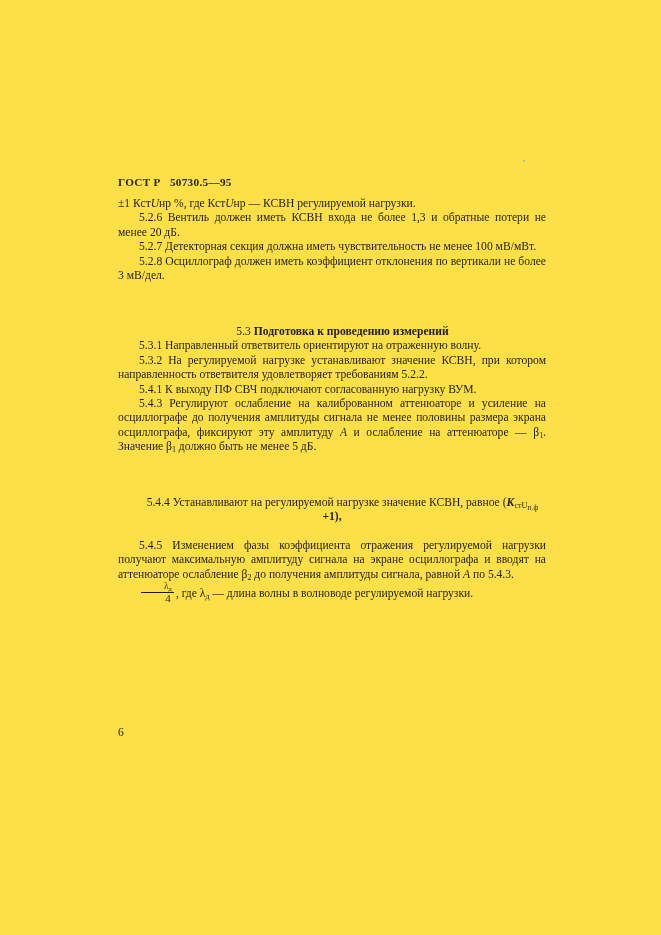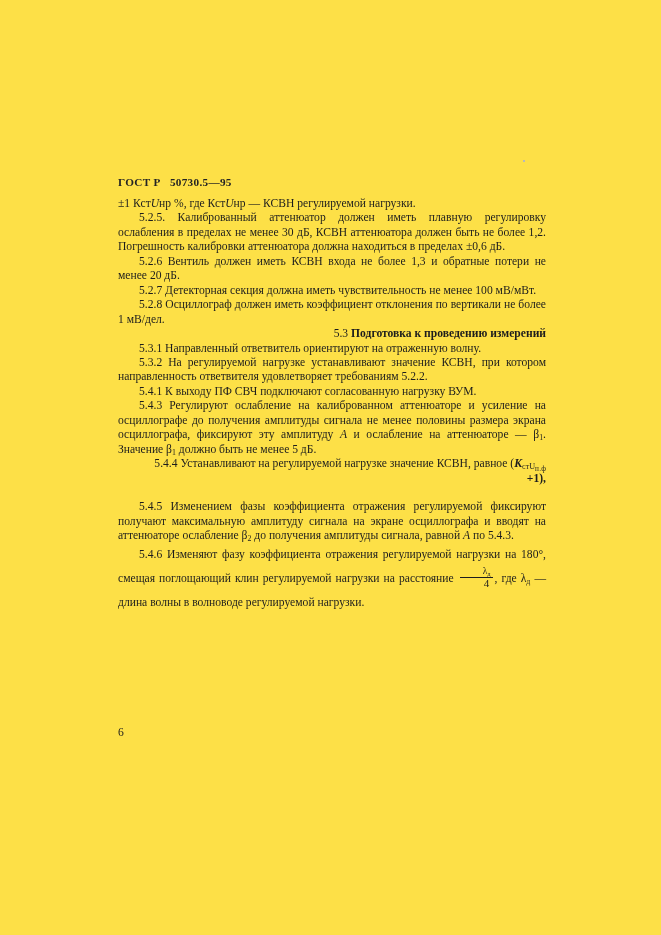--- a/index.html
+++ b/index.html
@@ -54,21 +54,22 @@
     margin: 0;
     text-align: justify;
     text-justify: inter-word;
     -webkit-hyphens: none;
     hyphens: none;
   }
   p.ind {
     text-indent: 21px;
   }
   p.last-left {
-    text-align: right;
+    text-align: center;
+    margin-top: 41px;
   }
   .b { font-weight: bold; }
   .it { font-style: italic; }
   sub {
     font-size: 0.68em;
     line-height: 0;
     vertical-align: -0.28em;
   }
   .var-k {
     font-style: italic;
@@ -127,50 +128,49 @@
 
   <div class="speck"></div>
 
   <div class="header">ГОСТ Р   50730.5—95</div>
 
   <div class="content">
 
     <p><span>±1 Кст</span><span class="it">U</span><span>нр %, где Кст</span><span class="it">U</span><span>нр — КСВН регулируемой нагрузки.</span></p>
 
 
-    <p class="ind">5.2.5. Калиброванный аттенюатор должен иметь плавную регулировку ослабления в пределах не менее 30 дБ, КСВН аттенюатора должен быть не более 1,2. Погрешность калибровки аттенюатора должна находиться в пределах ±0,6 дБ.</p>
 
     <p class="ind">5.2.6 Вентиль должен иметь КСВН входа не более 1,3 и обратные потери не менее 20 дБ.</p>
 
     <p class="ind">5.2.7 Детекторная секция должна иметь чувствительность   не менее 100 мВ/мВт.</p>
 
-    <p class="ind">5.2.8 Осциллограф должен иметь коэффициент отклонения   по вертикали не более 1 мВ/дел.</p>
+    <p class="ind">5.2.8 Осциллограф должен иметь коэффициент отклонения   по вертикали не более 3 мВ/дел.</p>
 
     <p class="ind last-left"><span>5.3 </span><span class="b">Подготовка к проведению измерений</span></p>
 
     <p class="ind">5.3.1 Направленный ответвитель ориентируют на отраженную волну.</p>
 
     <p class="ind">5.3.2 На регулируемой нагрузке устанавливают значение КСВН, при котором направленность ответвителя удовлетворяет требованиям 5.2.2.</p>
 
 
     <p class="ind">5.4.1 К выходу ПФ СВЧ подключают согласованную нагрузку ВУМ.</p>
 
 
     <p class="ind"><span>5.4.3 Регулируют ослабление на калиброванном аттенюаторе и усиление на осциллографе до получения амплитуды сигнала   не менее половины размера экрана осциллографа,  фиксируют эту амплитуду </span><span class="it">A</span><span> и ослабление   на аттенюаторе — β</span><sub>1</sub><span>. Значение β</span><sub>1</sub><span> должно быть не менее 5 дБ.</span></p>
 
     <p class="ind last-left"><span>5.4.4 Устанавливают на регулируемой нагрузке значение КСВН, равное (</span><span class="var-k"><span>К</span><span class="ksub">стU</span><span class="ksub2">п.ф</span></span><span class="b"> +1),</span></p>
 
     <div class="gap-sm"></div>
 
 
     <div class="gap-md"></div>
 
-    <p class="ind"><span>5.4.5 Изменением фазы коэффициента отражения регулируемой фиксируют получают максимальную амплитуду сигнала на экране осциллографа и вводят на аттенюаторе ослабление β</span><sub>2</sub><span> до получения амплитуды сигнала, равной </span><span class="it">A</span><span> по 5.4.3.</span></p>
+    <p class="ind"><span>5.4.5 Изменением фазы коэффициента отражения регулируемой нагрузки получают максимальную амплитуду сигнала на экране осциллографа и вводят на аттенюаторе ослабление β</span><sub>2</sub><span> до получения амплитуды сигнала, равной </span><span class="it">A</span><span> по 5.4.3.</span></p>
 
-    <p class="ind tall-line"><span>5.4.6 Изменяют фазу коэффициента отражения   регулируемой нагрузки на 180°, смещая поглощающий клин регулируемой   нагрузки на расстояние </span><span class="frac"><span class="num"><span>λ</span><sub>д</sub></span><span class="den">4</span></span><span>, где λ</span><sub>д</sub><span> — длина  волны  в волноводе регулируемой нагрузки.</span></p>
+    <p class="ind tall-line"><span class="frac"><span class="num"><span>λ</span><sub>д</sub></span><span class="den">4</span></span><span>, где λ</span><sub>д</sub><span> — длина  волны  в волноводе регулируемой нагрузки.</span></p>
 
     <div class="gap-sm"></div>
 
 
   </div>
 
   <div class="pageno">6</div>
 
 </div>
 

